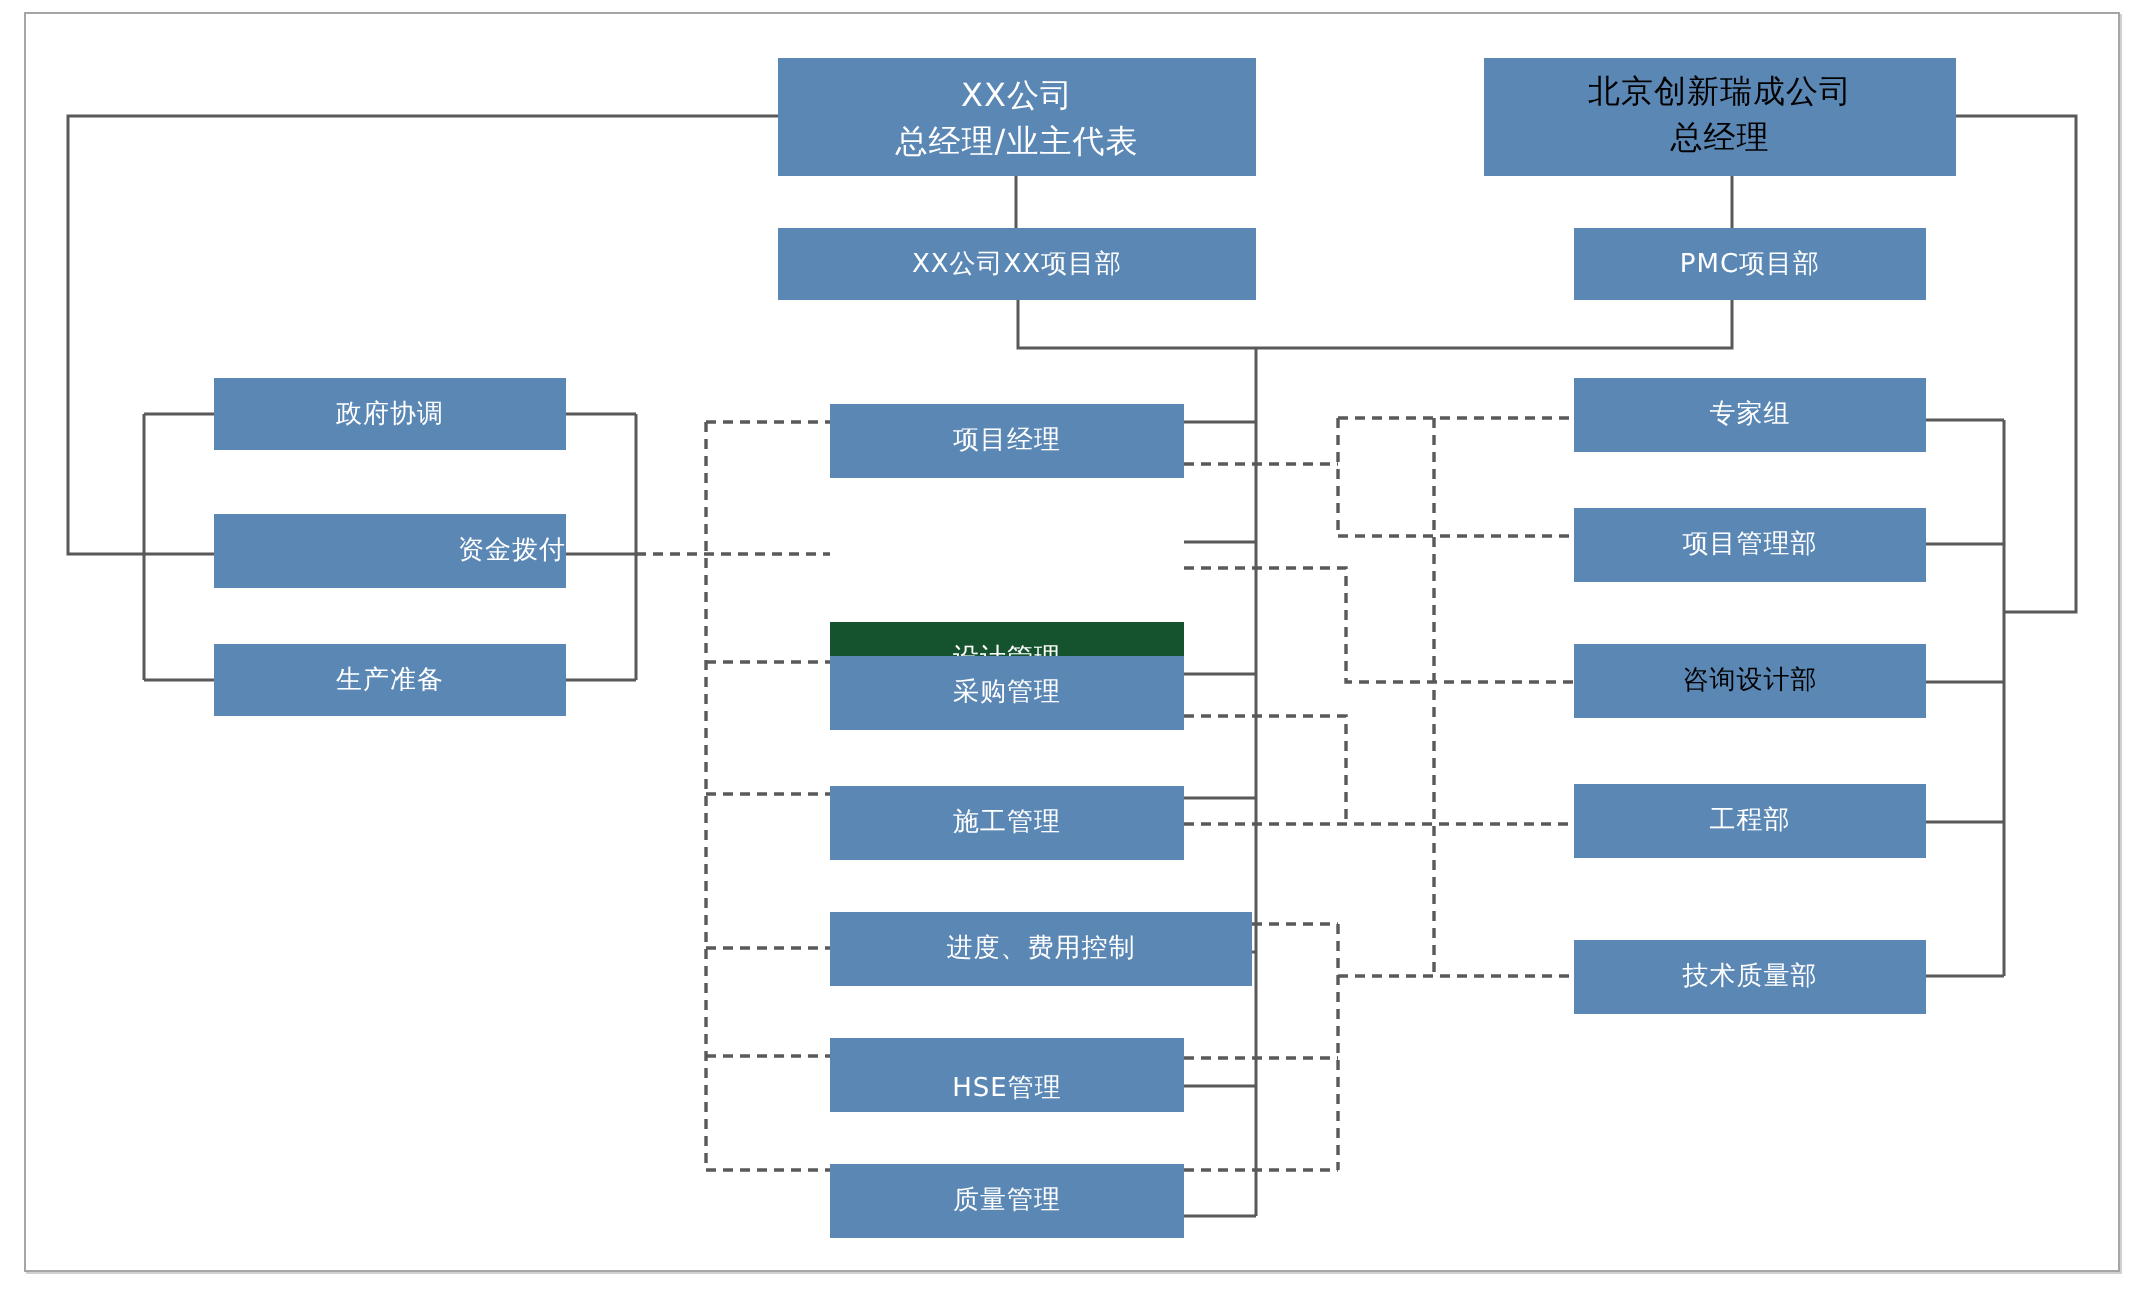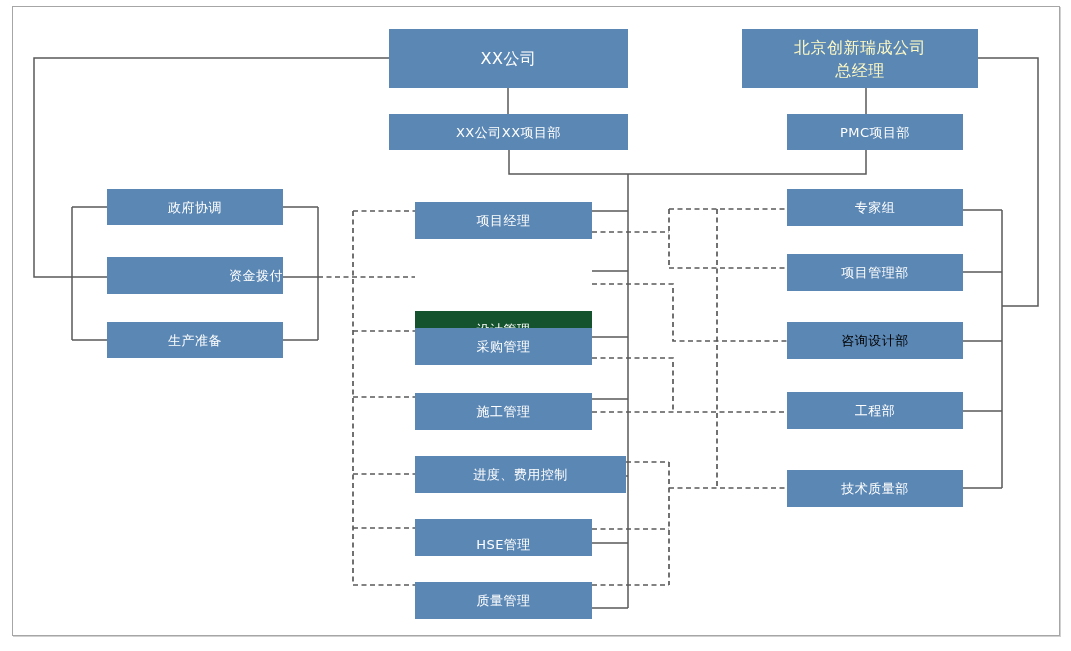--- a/index.html
+++ b/index.html
@@ -89,25 +89,26 @@
       <polyline points="592,462 669,462" fill="none" stroke="#595959" stroke-width="1.7" stroke-dasharray="5 3.5"></polyline>
       <polyline points="669,462 669,585" fill="none" stroke="#595959" stroke-width="1.7" stroke-dasharray="5 3.5"></polyline>
       <polyline points="669,488 787,488" fill="none" stroke="#595959" stroke-width="1.7" stroke-dasharray="5 3.5"></polyline>
       <polyline points="592,529 669,529" fill="none" stroke="#595959" stroke-width="1.7" stroke-dasharray="5 3.5"></polyline>
       <polyline points="592,585 669,585" fill="none" stroke="#595959" stroke-width="1.7" stroke-dasharray="5 3.5"></polyline>
       <polyline points="717,209 717,488" fill="none" stroke="#595959" stroke-width="1.7" stroke-dasharray="5 3.5"></polyline>
     </svg>
   <div id="nodes">
       <div class="node two-line" style="left: 389px; top: 29px; width: 239px; height: 59px; background: rgb(91, 135, 181); color: rgb(255, 255, 255); text-align: center;">
         <div class="line1">XX公司</div>
+        <div class="line1">总经理/业主代表</div>
       </div>
       <div class="node" style="left: 389px; top: 114px; width: 239px; height: 36px; background: rgb(91, 135, 181); color: rgb(255, 255, 255);">
         <div class="line1">XX公司XX项目部</div>
       </div>
-      <div class="node two-line" style="left: 742px; top: 29px; width: 236px; height: 59px; background: rgb(91, 135, 181); color: #fef9c3;">
+      <div class="node two-line" style="left: 742px; top: 29px; width: 236px; height: 59px; background: rgb(91, 135, 181); color: #000000; font-family: Liberation Mono, monospace;">
         <div class="line1">北京创新瑞成公司</div>
         <div class="line1">总经理</div>
       </div>
       <div class="node" style="left: 787px; top: 114px; width: 176px; height: 36px; background: rgb(91, 135, 181); color: rgb(255, 255, 255);">
         <div class="line1">PMC项目部</div>
       </div>
       <div class="node" style="left: 107px; top: 189px; width: 176px; height: 36px; background: rgb(91, 135, 181); color: rgb(255, 255, 255);">
         <div class="line1">政府协调</div>
       </div>
       <div class="node" style="left: 107px; top: 257px; width: 176px; height: 37px; background: rgb(91, 135, 181); color: rgb(255, 255, 255); align-items: flex-end;">

